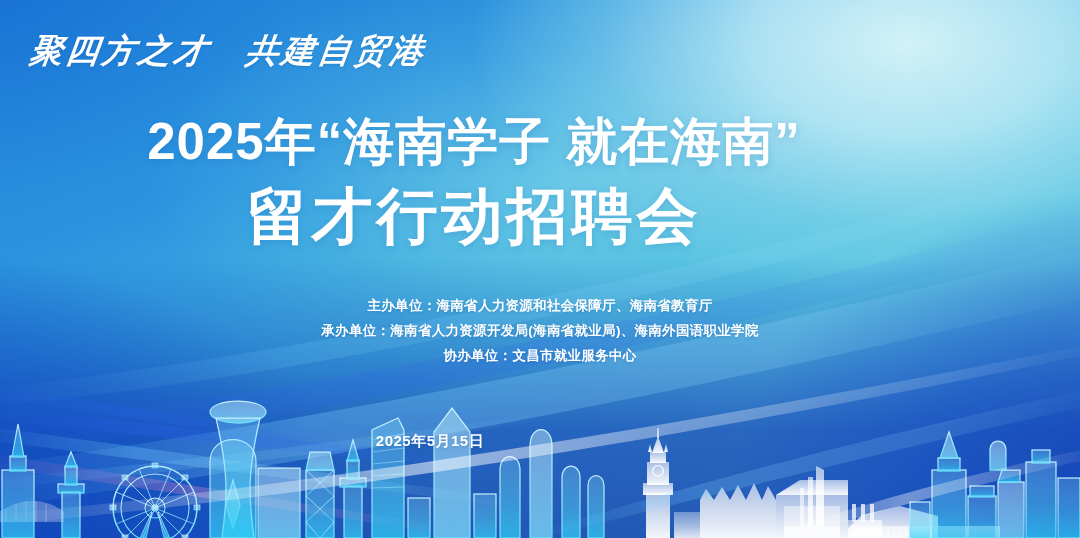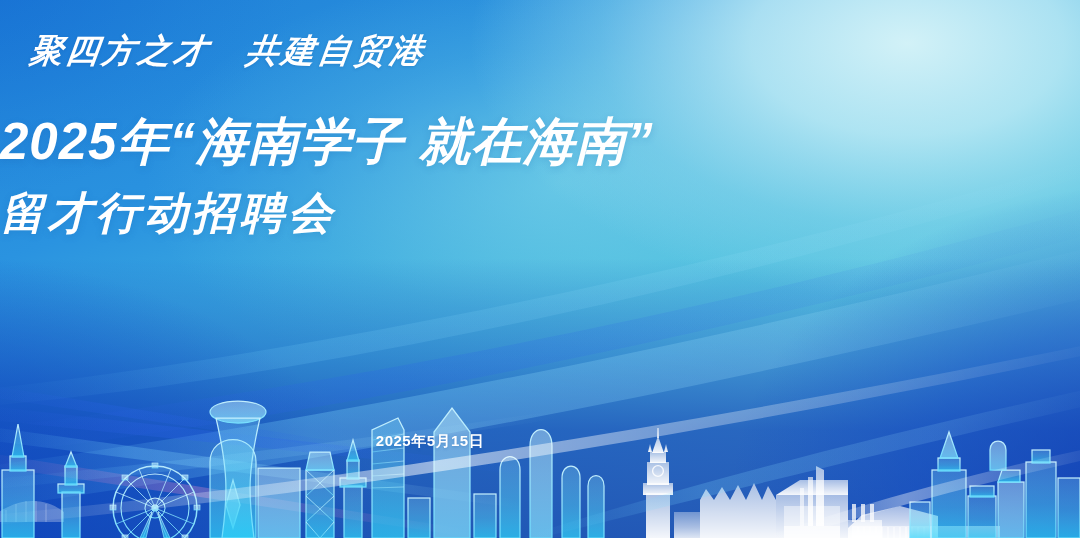--- a/index.html
+++ b/index.html
@@ -65,33 +65,32 @@
     white-space: nowrap;
     text-shadow: 0 1px 3px rgba(20,90,170,0.30);
     transform: skewX(-7deg);
   }
 
   .title-block {
     position: absolute;
     left: 0;
     top: 112px;
     width: 948px;
-    text-align: left;
-    font-style: italic;
+    text-align: center;
   }
   .title-line {
     color: #ffffff;
     font-weight: 900;
     white-space: nowrap;
     letter-spacing: 1px;
     line-height: 1.18;
     text-shadow: 0 2px 7px rgba(22,95,175,0.22);
   }
   .title-line.one { font-size: 51px; }
-  .title-line.two { font-size: 44px; margin-top: 15px; letter-spacing: 4px; }
+  .title-line.two { font-size: 61px; margin-top: 9px; letter-spacing: 4px; }
 
   .org-block {
     position: absolute;
     left: 0;
     top: 293px;
     width: 1080px;
     text-align: center;
   }
   .org-line {
     color: #ffffff;
@@ -481,18 +480,23 @@
     <path d="M -20 480 C 180 462 360 440 560 410 L 560 418 C 360 450 180 472 -20 490 Z" fill="url(#stkBlue)" opacity="0.30"></path>
   </svg>
 
   <div class="slogan">聚四方之才　共建自贸港</div>
 
   <div class="title-block">
     <div class="title-line one">2025年“海南学子 就在海南”</div>
     <div class="title-line two">留才行动招聘会</div>
   </div>
 
+  <div class="org-block">
+    <div class="org-line">主办单位：海南省人力资源和社会保障厅、海南省教育厅</div>
+    <div class="org-line">承办单位：海南省人力资源开发局(海南省就业局)、海南外国语职业学院</div>
+    <div class="org-line">协办单位：文昌市就业服务中心</div>
+  </div>
 
   <div class="footer-block">
     <div class="footer-line">2025年5月15日</div>
   </div>
 
 </div>
 
 </body></html>

